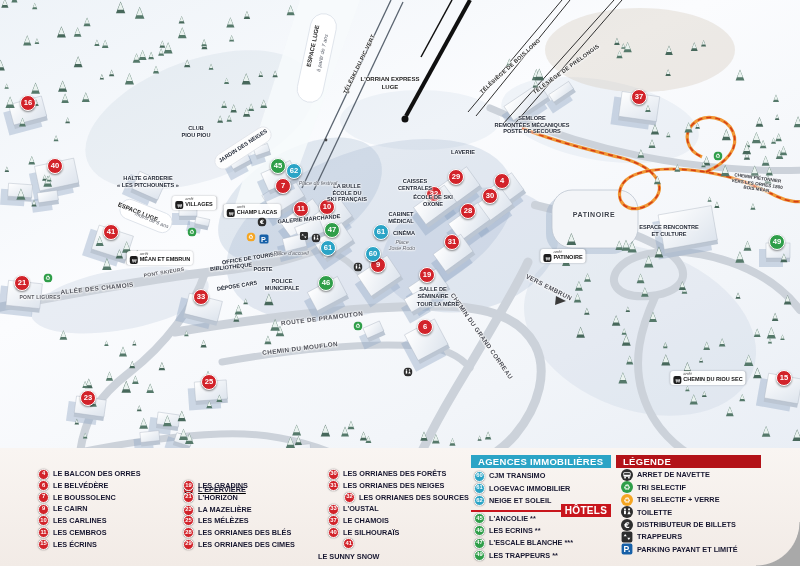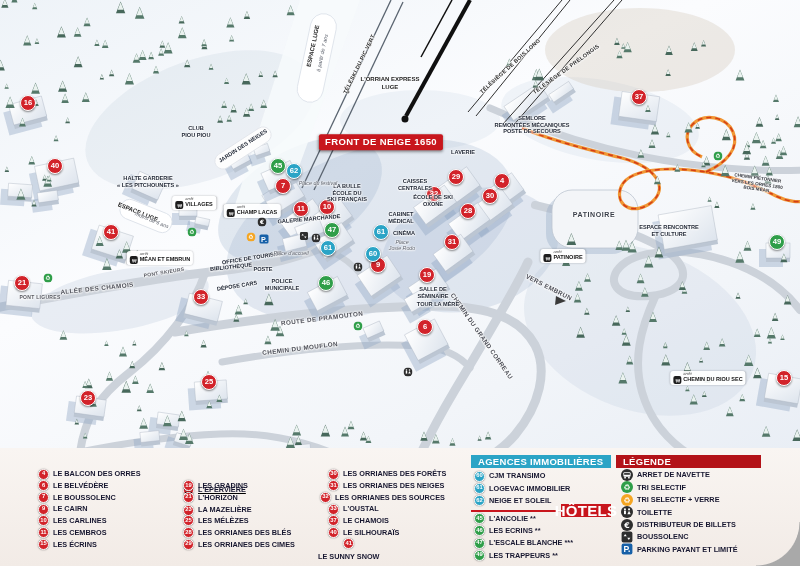--- a/index.html
+++ b/index.html
@@ -46,21 +46,21 @@
 
   
   .panel{position:absolute;left:0;top:448px;width:800px;height:118px;
          background:linear-gradient(#f9f5f2,#f2ebe6);border-bottom-right-radius:44px;}
   .hdr{position:absolute;height:13px;color:#fff;display:flex;align-items:center;
        padding-left:7px;box-sizing:border-box;font:bold 9.5px/1 "Liberation Sans",sans-serif;letter-spacing:.3px;}
   .hdr-res{left:35px;top:7px;width:432px;background:var(--red);}
   .hdr-agn{left:471px;top:7px;width:140px;background:var(--blue);}
   .hdr-leg{left:616px;top:7px;width:145px;background:var(--darkred);}
   .hot-line{position:absolute;left:471px;top:62px;width:96px;height:2px;background:var(--red);}
-  .hdr-hot{left:561px;top:56px;width:50px;height:13px;background:var(--red);justify-content:center;padding-left:0;font-size:15px;}
+  .hdr-hot{left:561px;top:56px;width:50px;height:13px;background:var(--red);justify-content:center;padding-left:0;font-size:10px;}
   .lrow{position:absolute;display:flex;align-items:center;gap:4px;height:12px;}
   .lcir{width:11px;height:11px;border-radius:50%;border:1px solid #fff;box-shadow:0 0 1.5px rgba(0,0,0,.5);
         color:#fff;display:flex;align-items:center;justify-content:center;
         font:bold 5.8px/1 "Liberation Sans",sans-serif;box-sizing:border-box;flex:none;}
   .c-res{background:var(--marker-red);} .c-agn{background:var(--blue);} .c-hot{background:var(--green);}
   .llab{font:bold 7.3px/1 "Liberation Sans",sans-serif;color:#171730;white-space:nowrap;}
   .licon{width:12px;height:12px;flex:none;line-height:0;}
 
   .sliver{position:absolute;right:0;top:489px;width:5px;height:77px;background:#a9a9a9;border-top-left-radius:4px;}
   .corner{position:absolute;right:0;bottom:0;width:44px;height:44px;
@@ -761,21 +761,20 @@
           <polygon points="533.7306124947477,85.45665779552073 537.5648860589158,85.45665779552073 535.6477492768317,80.56291390441125" fill="#eaf2ef"></polygon>
           <polygon points="531.7914226407651,80.33916529268026 540.9458298479673,80.33916529268026 536.3686262443662,68.89615628367756" fill="#55796a"></polygon>
           <polygon points="533.4697306287521,76.90626258997945 539.2675218599802,76.90626258997945 536.3686262443662,69.50645009749104" fill="#eaf2ef"></polygon>
           <polygon points="506.3683182443259,66.03004628792405 512.2956422274234,66.03004628792405 509.33198023587465,58.62089130905224" fill="#55796a"></polygon>
           <polygon points="507.4549943078938,63.807299794262505 511.2089661638555,63.807299794262505 509.33198023587465,59.016046241258735" fill="#eaf2ef"></polygon>
           <polygon points="534.5713961632457,80.2305995579809 544.0415513007435,80.2305995579809 539.3064737319946,68.39290563610848" fill="#47685b"></polygon>
           <polygon points="536.3075912717869,76.67929138141918 542.3053561922023,76.67929138141918 539.3064737319946,69.02424931194167" fill="#eaf2ef"></polygon>
         </g>
       </svg>
     <div id="map-layer">
-      <div class="banner" style="left: 381px; top: 142px;">FRONT DE NEIGE 1650</div>
     <div class="mk res" style="left: 28px; top: 103px;">16</div>
         <div class="mk res" style="left: 55px; top: 166px;">40</div>
         <div class="mk res" style="left: 111px; top: 232px;">41</div>
         <div class="mk res" style="left: 22px; top: 283px;">21</div>
         <div class="mk res" style="left: 201px; top: 297px;">33</div>
         <div class="mk res" style="left: 88px; top: 398px;">23</div>
         <div class="mk res" style="left: 209px; top: 382px;">25</div>
         <div class="mk res" style="left: 283px; top: 186px;">7</div>
         <div class="mk res" style="left: 301px; top: 209px;">11</div>
         <div class="mk res" style="left: 327px; top: 207px;">10</div>
@@ -1128,21 +1127,21 @@
           <span class="llab">LES ORRIANES DES CIMES</span>
         </div>
         <div class="lrow" style="left: 328px; top: 20px;">
           <span class="lcir c-res">30</span>
           <span class="llab">LES ORRIANES DES FORÊTS</span>
         </div>
         <div class="lrow" style="left: 328px; top: 31.7px;">
           <span class="lcir c-res">31</span>
           <span class="llab">LES ORRIANES DES NEIGES</span>
         </div>
-        <div class="lrow" style="left: 320px; top: 43.4px;">
+        <div class="lrow" style="left: 344px; top: 43.4px;">
           <span class="lcir c-res">32</span>
           <span class="llab">LES ORRIANES DES SOURCES</span>
         </div>
         <div class="lrow" style="left: 328px; top: 55.1px;">
           <span class="lcir c-res">33</span>
           <span class="llab">L'OUSTAL</span>
         </div>
         <div class="lrow" style="left: 328px; top: 66.8px;">
           <span class="lcir c-res">37</span>
           <span class="llab">LE CHAMOIS</span>
@@ -1223,21 +1222,21 @@
               <text x="5" y="7.4" font-size="6.5" font-weight="bold" fill="#fff" text-anchor="middle" font-family="DejaVu Sans">€</text>
             </svg></span>
           <span class="llab">DISTRIBUTEUR DE BILLETS</span>
         </div>
         <div class="lrow" style="left: 621px; top: 83px;">
           <span class="licon"><svg width="12" height="12" viewBox="0 0 10 10" xmlns="http://www.w3.org/2000/svg">
               <rect x="0.5" y="0.5" width="9" height="9" rx="1.6" fill="#2e2e2e"></rect>
               <path d="M2.2,4.4 L3.5,2.4 L4.8,4.4 Z" fill="#fff"></path>
               <path d="M5.2,5.6 L6.5,7.6 L7.8,5.6 Z" fill="#fff"></path>
             </svg></span>
-          <span class="llab">BOUSSOLENC</span>
+          <span class="llab">TRAPPEURS</span>
         </div>
         <div class="lrow" style="left: 621px; top: 95.4px;">
           <span class="licon"><svg width="12" height="12" viewBox="0 0 10 10" xmlns="http://www.w3.org/2000/svg">
               <rect x="0.5" y="0.5" width="9" height="9" rx="1.6" fill="#1660a8"></rect>
               <text x="5" y="7.6" font-size="7.2" font-weight="bold" fill="#fff" text-anchor="middle" font-family="Liberation Sans">P.</text>
             </svg></span>
           <span class="llab">PARKING PAYANT ET LIMITÉ</span>
         </div>
       </div>
   </div>

